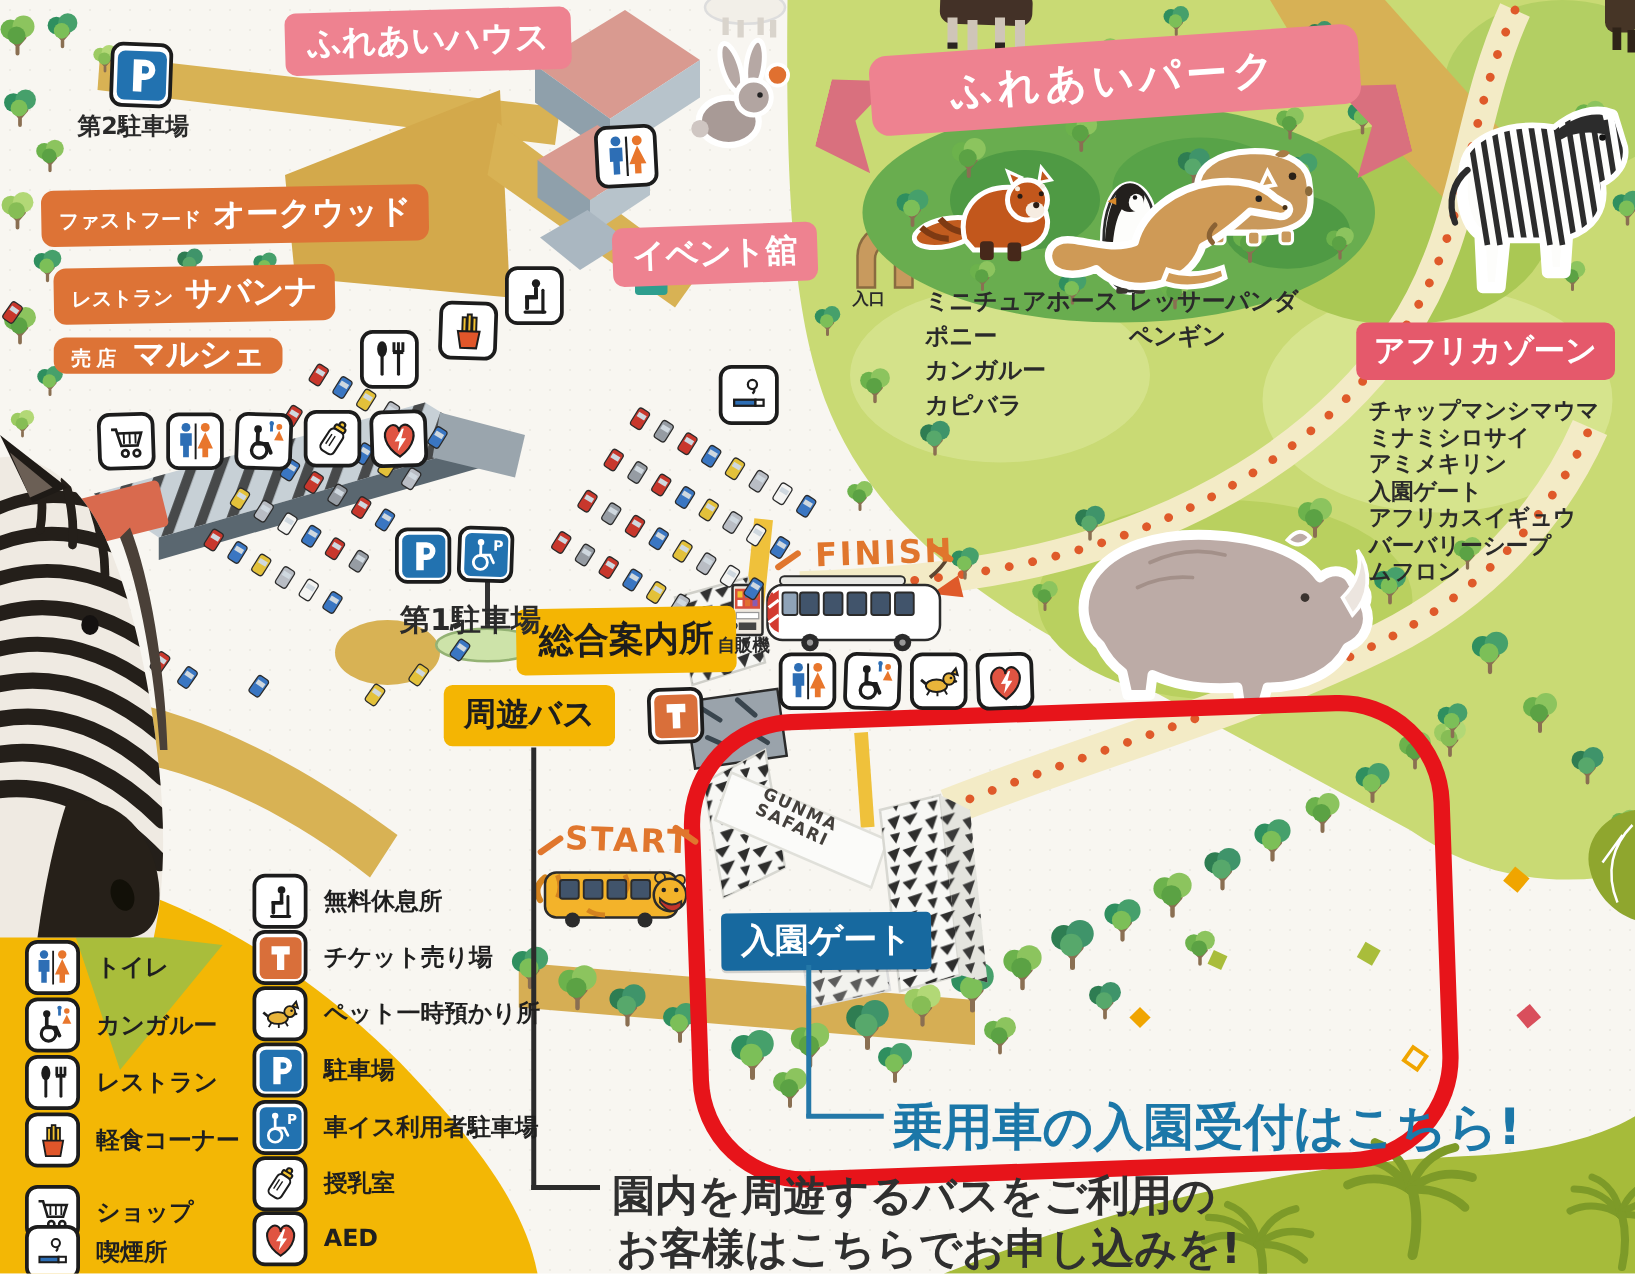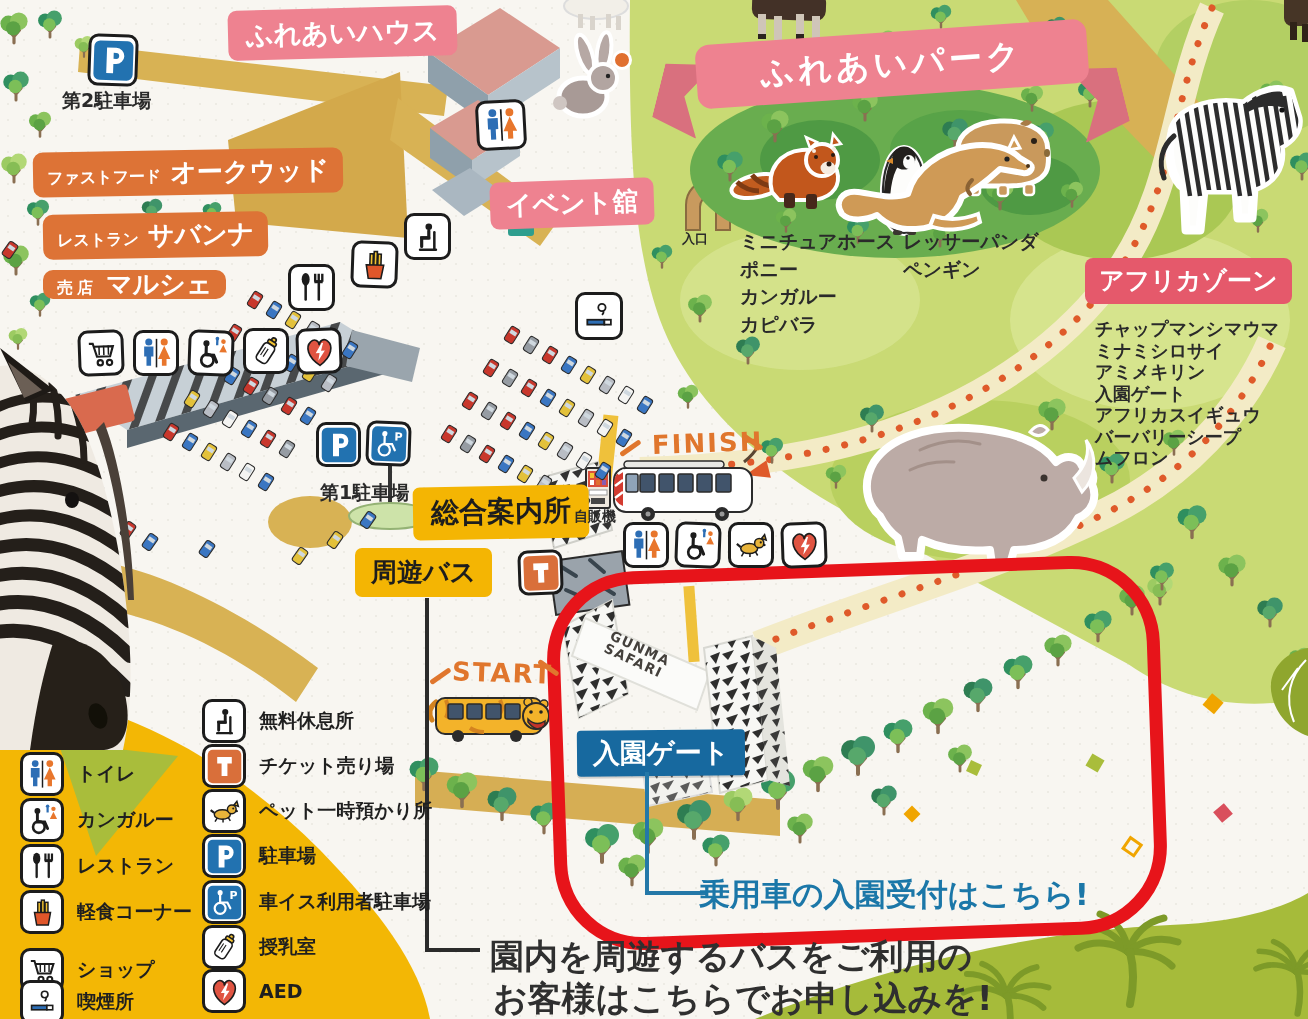--- a/index.html
+++ b/index.html
@@ -1312,37 +1312,37 @@
       <svg viewBox="0 0 48 48">
         <rect x="1" y="1" width="46" height="46" rx="7" fill="#2272b0"></rect>
         <g stroke="#fff" fill="none" stroke-width="3">
           <circle cx="18" cy="32" r="7.5"></circle>
           <path d="M18,14v10h10l4,8" stroke-linecap="round"></path>
         </g>
         <circle cx="18" cy="10.5" r="3.5" fill="#fff"></circle>
         <text x="31" y="19" font-size="15" font-weight="bold" fill="#fff" font-family="DejaVu Sans, sans-serif">P</text>
       </svg>
     </div>
-<div class="small-label" style="left:320px;top:480px;font-size:19px">第1駐車場</div>
+<div class="small-label" style="left:320px;top:480px;font-size:24px">第1駐車場</div>
 
 <div class="hand" style="left:452px;top:658px;transform:rotate(2deg)">START</div>
 <div class="slash" style="left:438px;top:664px;transform:rotate(55deg)"></div>
 <div class="slash" style="left:546px;top:656px;transform:rotate(-55deg)"></div>
 
 <div style="position:absolute;left:614px;top:628px;transform:rotate(25deg);transform-origin:left top;font-size:13.5px;line-height:14px;font-weight:bold;letter-spacing:1.5px;color:#44403c">
   <div>GUNMA</div>
   <div>SAFARI</div>
 </div>
 <div class="plabel blueL" style="left:577px;top:730px;padding:8px 16px;font-size:27px;transform:rotate(-0.5deg);box-shadow:0 2px 0 rgba(0,0,0,0.15)">
       <span>入園ゲート</span>
     </div>
 
 <div class="bconn" style="left:645px;top:772px;width:3.5px;height:122px"></div>
 <div class="bconn" style="left:645px;top:891px;width:62px;height:3.5px"></div>
-<div class="note" style="left:699px;top:874px;font-size:31px;color:#1b77a8">乗用車の入園受付はこちら!</div>
+<div class="note" style="left:714px;top:874px;font-size:40px;color:#1b77a8">乗用車の入園受付はこちら!</div>
 
 <div class="conn" style="left:425px;top:598px;width:4px;height:354px"></div>
 <div class="conn" style="left:425px;top:948px;width:55px;height:4px"></div>
 <div class="note" style="left:490px;top:934px">園内を周遊するバスをご利用の</div>
 <div class="note" style="left:493px;top:976px">お客様はこちらでお申し込みを!</div>
 
 <div class="lrow" style="left:20px;top:752px">
   <div class="ib">
         <svg viewBox="0 0 48 48">
           <circle cx="14" cy="9" r="4.6" fill="#2d6eb5"></circle>

